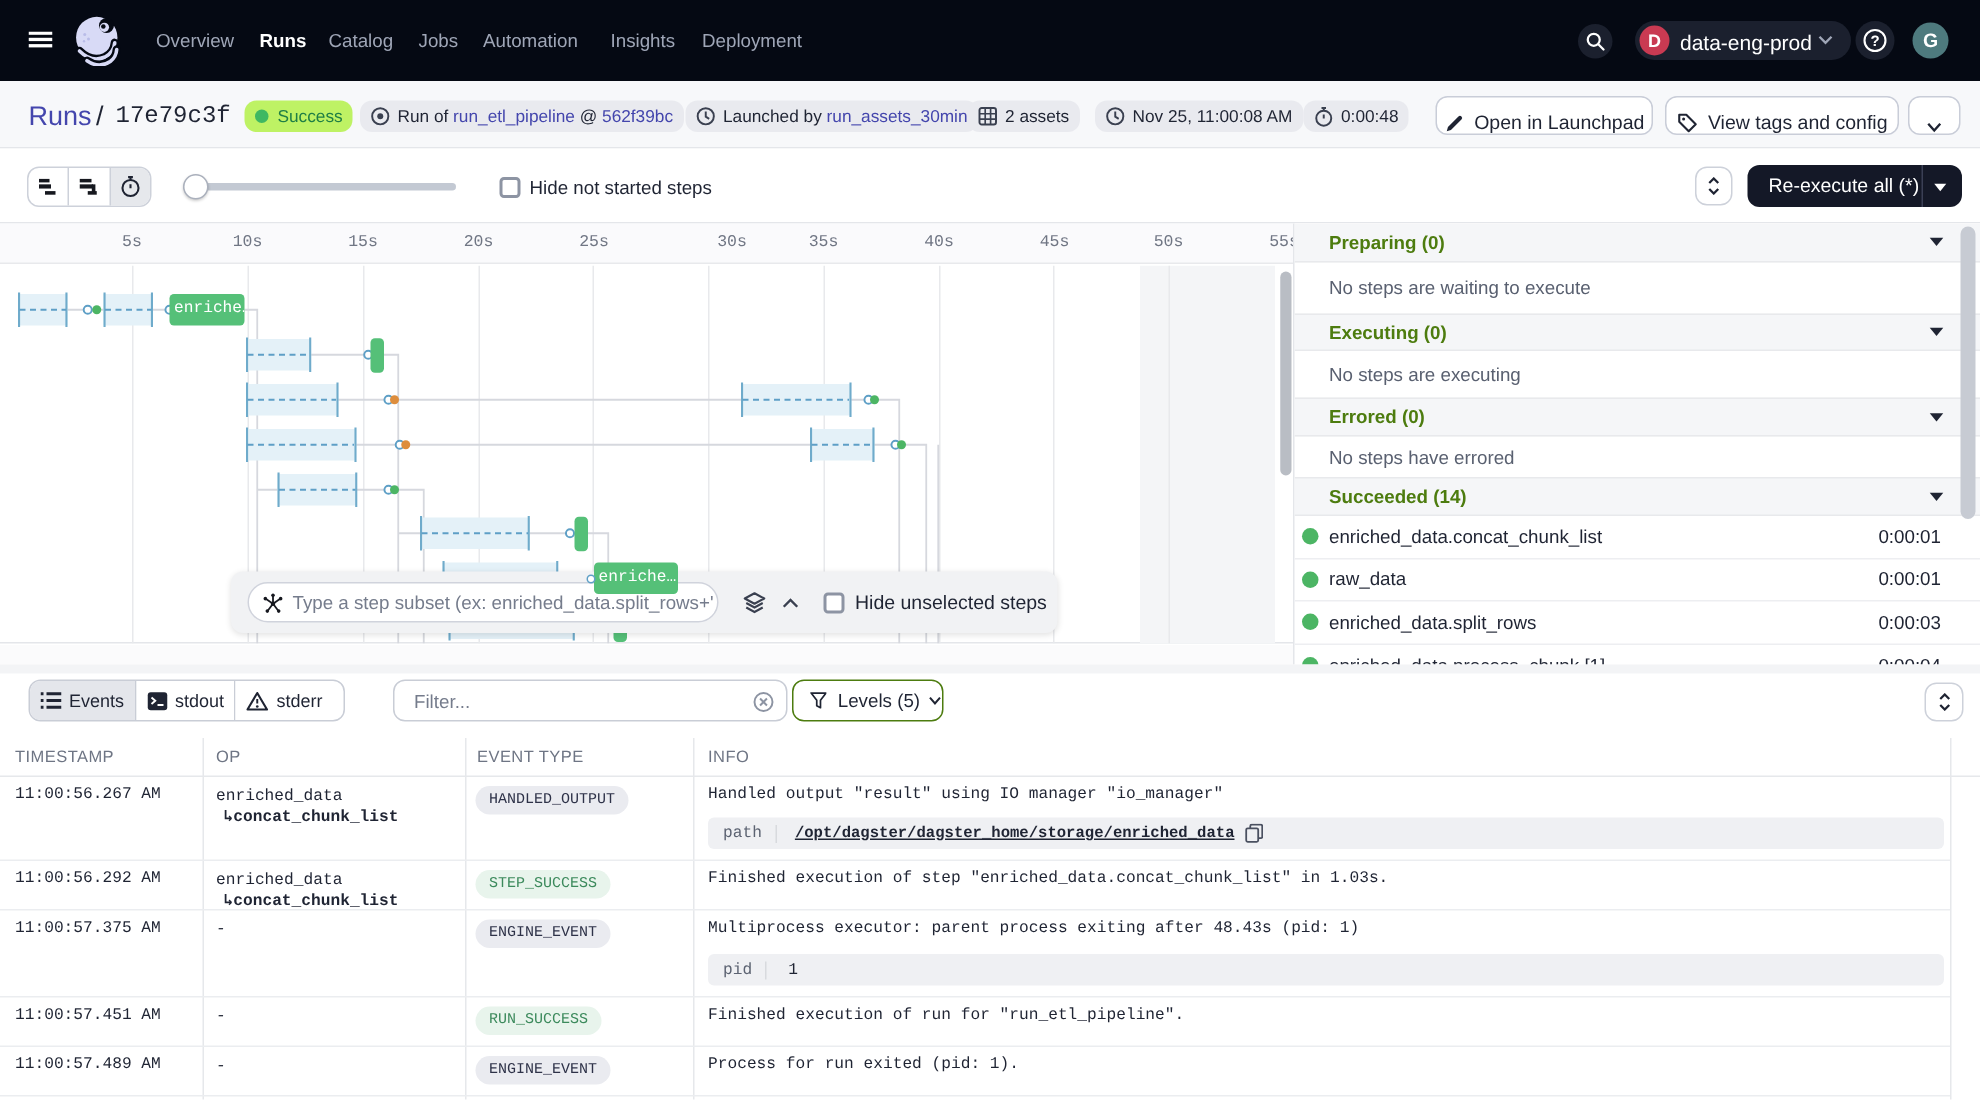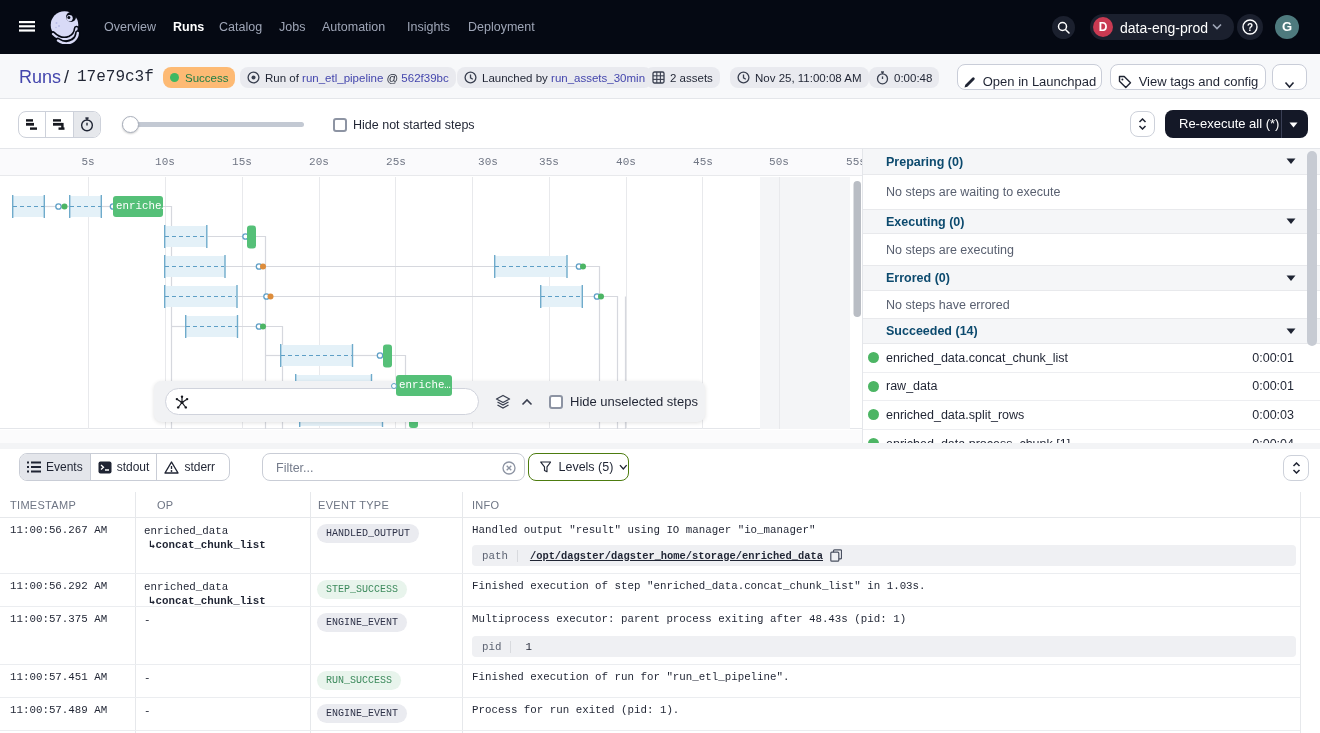--- a/index.html
+++ b/index.html
@@ -30,21 +30,21 @@
   #chart { position:absolute; left:0; top:177px; width:862px; height:252px; background:#fff; border-bottom:1px solid #e4e6ea; }
   #chartgap { position:absolute; left:0; top:430px; width:862px; height:13px; background:#fbfbfc; }
 
   
   #gtool { position:absolute; left:154px; top:381px; width:551px; height:41px; background:#f1f2f4; border-radius:8px;
     box-shadow:0 1px 4px rgba(0,0,0,0.12); display:flex; align-items:center; }
 
   
   #rpanel { position:absolute; left:862px; top:149px; width:458px; height:294px; background:#fff; border-left:1px solid #e4e6ea; overflow:hidden; }
   .sechead { position:relative; background:#f5f6f8; border-top:1px solid #e8e9ec; border-bottom:1px solid #e8e9ec;
-    font-size:12.5px; font-weight:bold; color:#0c4a6e; padding-left:23px; display:flex; align-items:center; }
+    font-size:12.5px; font-weight:bold; color:#4d7c0f; padding-left:23px; display:flex; align-items:center; }
   .sechead .car { position:absolute; right:24px; }
   .emptyrow { font-size:12.5px; color:#596070; padding-left:23px; display:flex; align-items:center; }
   .steprow { position:relative; border-bottom:1px solid #edeef1; font-size:12.5px; color:#1f2433; display:flex; align-items:center; height:28.6px; }
   .steprow .dot { width:11px; height:11px; border-radius:50%; background:#4cb564; margin:0 7px 0 5px; }
   .steprow .dur { position:absolute; right:26px; color:#1f2433; }
 
   
   #split { position:absolute; left:0; top:443px; width:1320px; height:8px; background:#f3f4f6; }
 
   
@@ -112,21 +112,21 @@
   </svg>
   <div class="abs" style="left:1275px; top:15px; width:24px; height:24px; border-radius:50%; background:#4e7a7e; color:#fff;
        font-size:13px; font-weight:bold; text-align:center; line-height:24px;">G</div>
 </div>
 
 <div id="crumb"></div>
   <span class="abs" style="left:19px; top:67px; font-size:18px; color:#4446ad;">Runs</span>
   <span class="abs" style="left:64px; top:67px; font-size:18px; color:#1f2433;">/</span>
   <span class="abs mono" style="left:77px; top:68px; font-size:16px; color:#1f2433;">17e79c3f</span>
 
-  <div class="pill" style="left:163px; background:#fdba74; color:#1e7e45;">
+  <div class="pill" style="left:163px; background:#bef264; color:#1e7e45;">
     <span style="width:9px;height:9px;border-radius:50%;background:#3fb862;margin-right:6px;"></span>Success</div>
 
   <div class="pill" style="left:240px;">
     <svg width="13" height="13" viewBox="0 0 13 13" style="margin-right:5px;">
       <circle cx="6.5" cy="6.5" r="5.4" fill="none" stroke="#3a4050" stroke-width="1.3"></circle>
       <circle cx="6.5" cy="6.5" r="2" fill="#3a4050"></circle>
     </svg>
     Run of&nbsp;<a class="vlink">run_etl_pipeline</a>&nbsp;@&nbsp;<a class="vlink">562f39bc</a></div>
 
   <div class="pill" style="left:457px;">
@@ -377,20 +377,21 @@
       </g>
       <g fill="#16181f">
         <circle cx="7" cy="7.5" r="1.5"></circle>
         <circle cx="7" cy="1.8" r="1.2"></circle>
         <circle cx="1.9" cy="4.1" r="1.2"></circle>
         <circle cx="12.1" cy="4.1" r="1.2"></circle>
         <circle cx="3.2" cy="12.4" r="1.2"></circle>
         <circle cx="10.8" cy="12.4" r="1.2"></circle>
       </g>
     </svg>
+    <span style="font-size:12.5px; color:#757c8c; white-space:nowrap;">Type a step subset (ex: enriched_data.split_rows+'</span>
   </div>
   <svg width="16" height="16" viewBox="0 0 16 16" style="margin-left:16px;">
     <path d="M8 1.5 L14.5 5 L8 8.5 L1.5 5 Z" fill="none" stroke="#3a4050" stroke-width="1.4" stroke-linejoin="round"></path>
     <path d="M2.5 8 L8 11 L13.5 8" fill="none" stroke="#3a4050" stroke-width="1.4"></path>
     <path d="M2.5 11 L8 14 L13.5 11" fill="none" stroke="#3a4050" stroke-width="1.4"></path>
   </svg>
   <svg width="12" height="8" viewBox="0 0 12 8" style="margin-left:10px;">
     <path d="M1.5 6.5 L6 2 L10.5 6.5" fill="none" stroke="#3a4050" stroke-width="1.6"></path>
   </svg>
   <div style="margin-left:16px; width:14px; height:14px; border:2px solid #8d94a3; border-radius:3px; background:#fff;"></div>
@@ -487,21 +488,21 @@
 
   <div class="abs" style="left:1283px; top:455px; width:26px; height:26px; border:1px solid #cdd1da; border-radius:8px; background:#fff; display:flex; align-items:center; justify-content:center;">
     <svg width="9" height="12" viewBox="0 0 9 12">
       <path d="M1.5 4 L4.5 1 L7.5 4" fill="none" stroke="#1f2433" stroke-width="1.5"></path>
       <path d="M1.5 8 L4.5 11 L7.5 8" fill="none" stroke="#1f2433" stroke-width="1.5"></path>
     </svg>
   </div>
 
   <div id="thead">
     <span class="th" style="left:10px;">TIMESTAMP</span>
-    <span class="th" style="left:157px;">OP</span>
+    <span class="th" style="left:144px;">OP</span>
     <span class="th" style="left:318px;">EVENT TYPE</span>
     <span class="th" style="left:472px;">INFO</span>
   </div>
   <div class="colline" style="left:135px;"></div>
   <div class="colline" style="left:310px;"></div>
   <div class="colline" style="left:462px;"></div>
   <div class="colline" style="left:1300px;"></div>
 
   <div class="logrow" style="top:518px; height:56px;">
     <span class="ts">11:00:56.267 AM</span>

